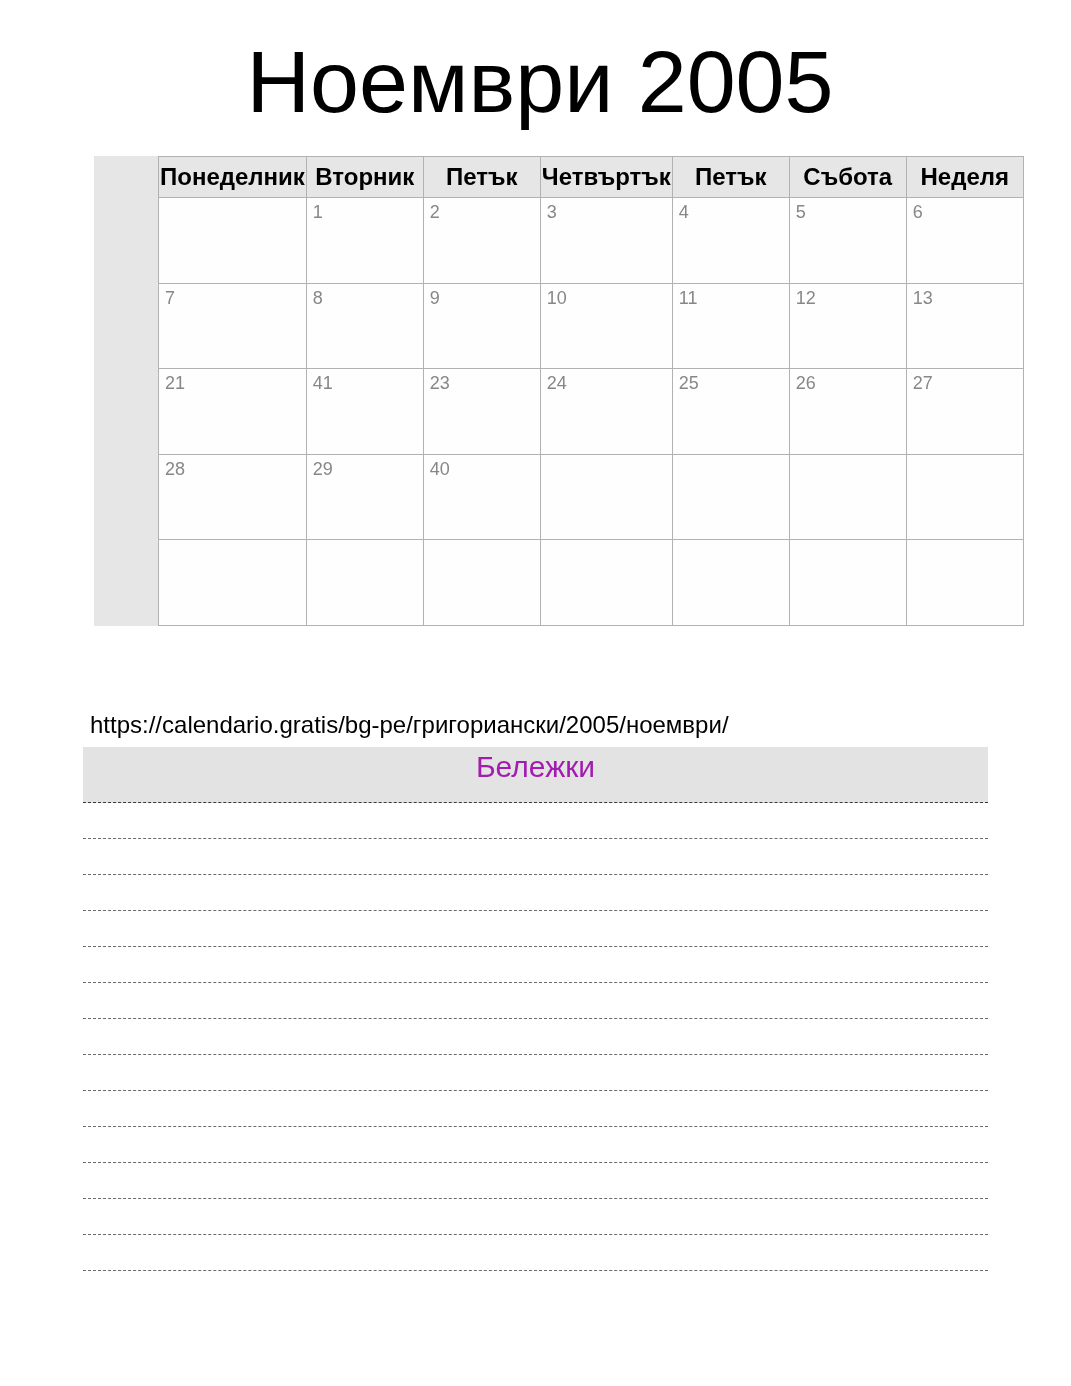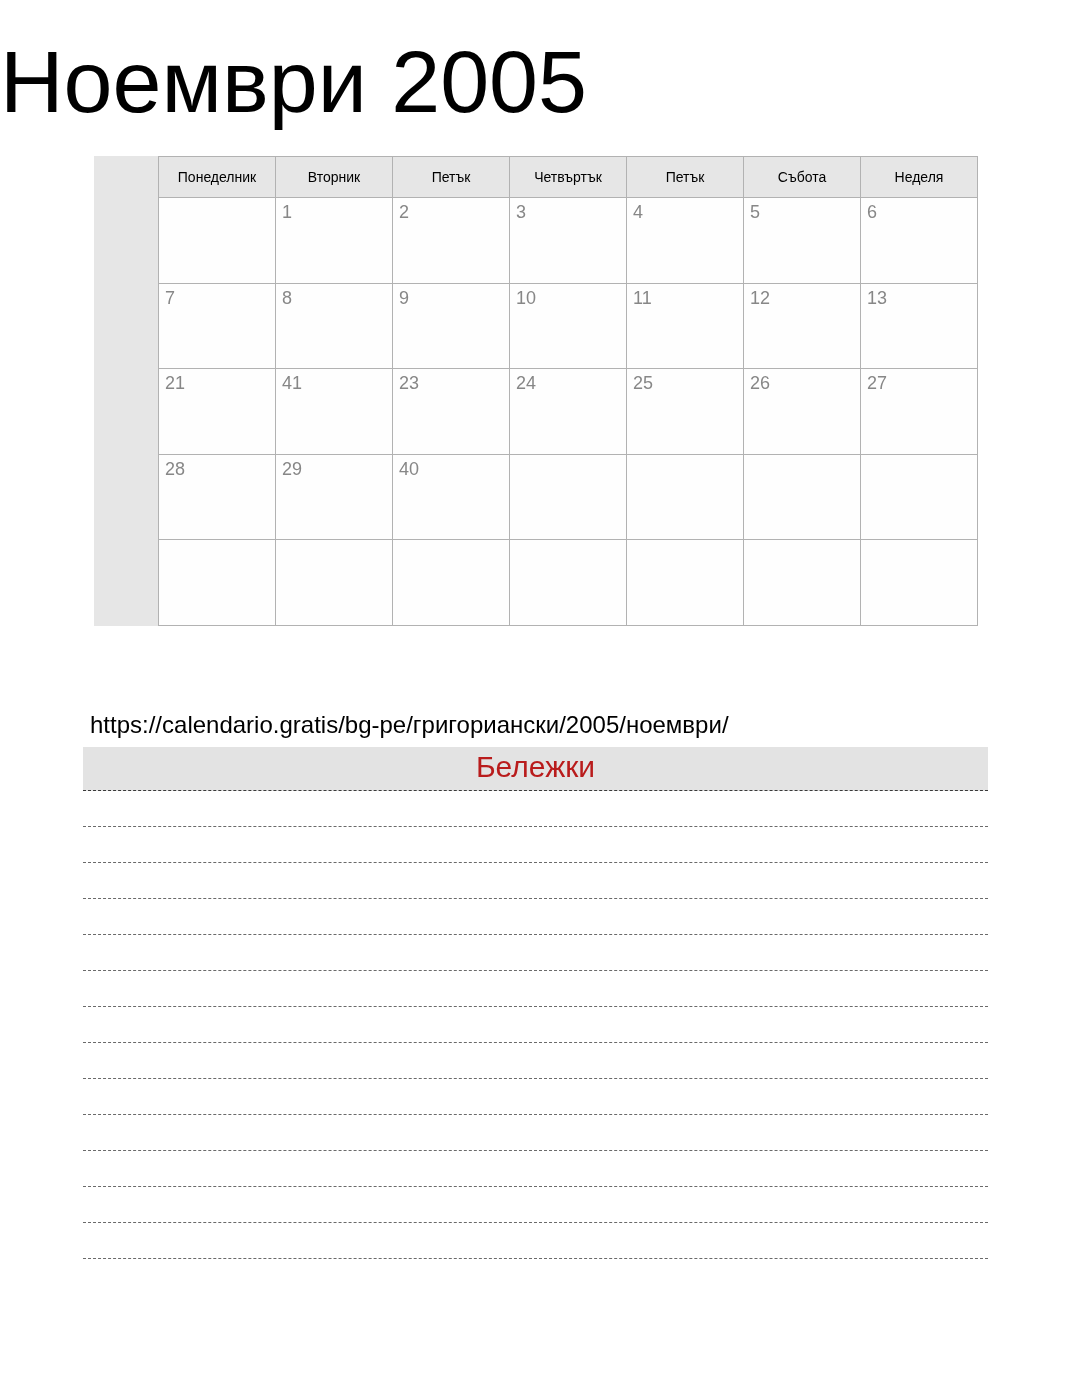--- a/index.html
+++ b/index.html
@@ -5,41 +5,41 @@
   html, body { margin: 0; padding: 0; }
   body {
     width: 1071px; height: 1386px; position: relative; background: #ffffff;
     font-family: "Liberation Sans", sans-serif;
     --header-bg: #e6e6e6; --cell-border: #b2b2b2; --date-text: #878787;
     --notes-bar-bg: #e3e3e3; --cell-bg: #fefefe;
   }
   * { box-sizing: border-box; }
   .page-title {
     position: absolute; top: 34px; left: 0; width: 100%; margin: 0;
-    font-size: 88px; line-height: 96px; font-weight: 400;
-    color: #000; white-space: nowrap;
+    text-align: center; font-size: 88px; line-height: 96px; font-weight: 400;
+    color: #000; white-space: nowrap; padding-left: 9px;
   }
   .cal { position: absolute; top: 156px; left: 94px; display: flex; align-items: stretch; }
   .side-col { width: 64px; background: var(--header-bg); }
   table.month { border-collapse: collapse; }
   table.month th {
     width: 117px; height: 41px; background: var(--header-bg);
-    border: 1px solid var(--cell-border); font-size: 14px; font-weight: 400;
+    border: 1px solid var(--cell-border); font-size: 24px; font-weight: 700;
     color: #000; text-align: center; vertical-align: middle;
   }
   table.month td {
     width: 117px; height: 85.5px; border: 1px solid var(--cell-border);
     background: var(--cell-bg); vertical-align: top; text-align: left;
     padding: 4px 4px 0 6px; font-size: 18px; color: var(--date-text);
   }
   .url-line { position: absolute; top: 711px; left: 90px; font-size: 24px; color: #000; }
   .notes { position: absolute; top: 747px; left: 83px; width: 905px; }
   .notes-bar {
-    height: 44px; background: var(--notes-bar-bg); border-bottom: 1px dashed #3a3a3a;
-    text-align: center; font-size: 30px; line-height: 40px; color: #b91c1c;
+    height: 56px; background: var(--notes-bar-bg); border-bottom: 1px dashed #3a3a3a;
+    text-align: center; font-size: 30px; line-height: 40px; color: #a21caf;
   }
   .note-line { height: 36px; border-bottom: 1px dashed #6a6a6a; }
 </style>
 </head>
 <body style="--header-bg: #e6e6e6; --cell-border: #b2b2b2; --cell-bg: #fefefe; --date-text: #878787; --notes-bar-bg: #e3e3e3;">
 
 <h1 class="page-title">Ноември 2005</h1>
 
 <div class="cal">
   <div class="side-col"></div>

